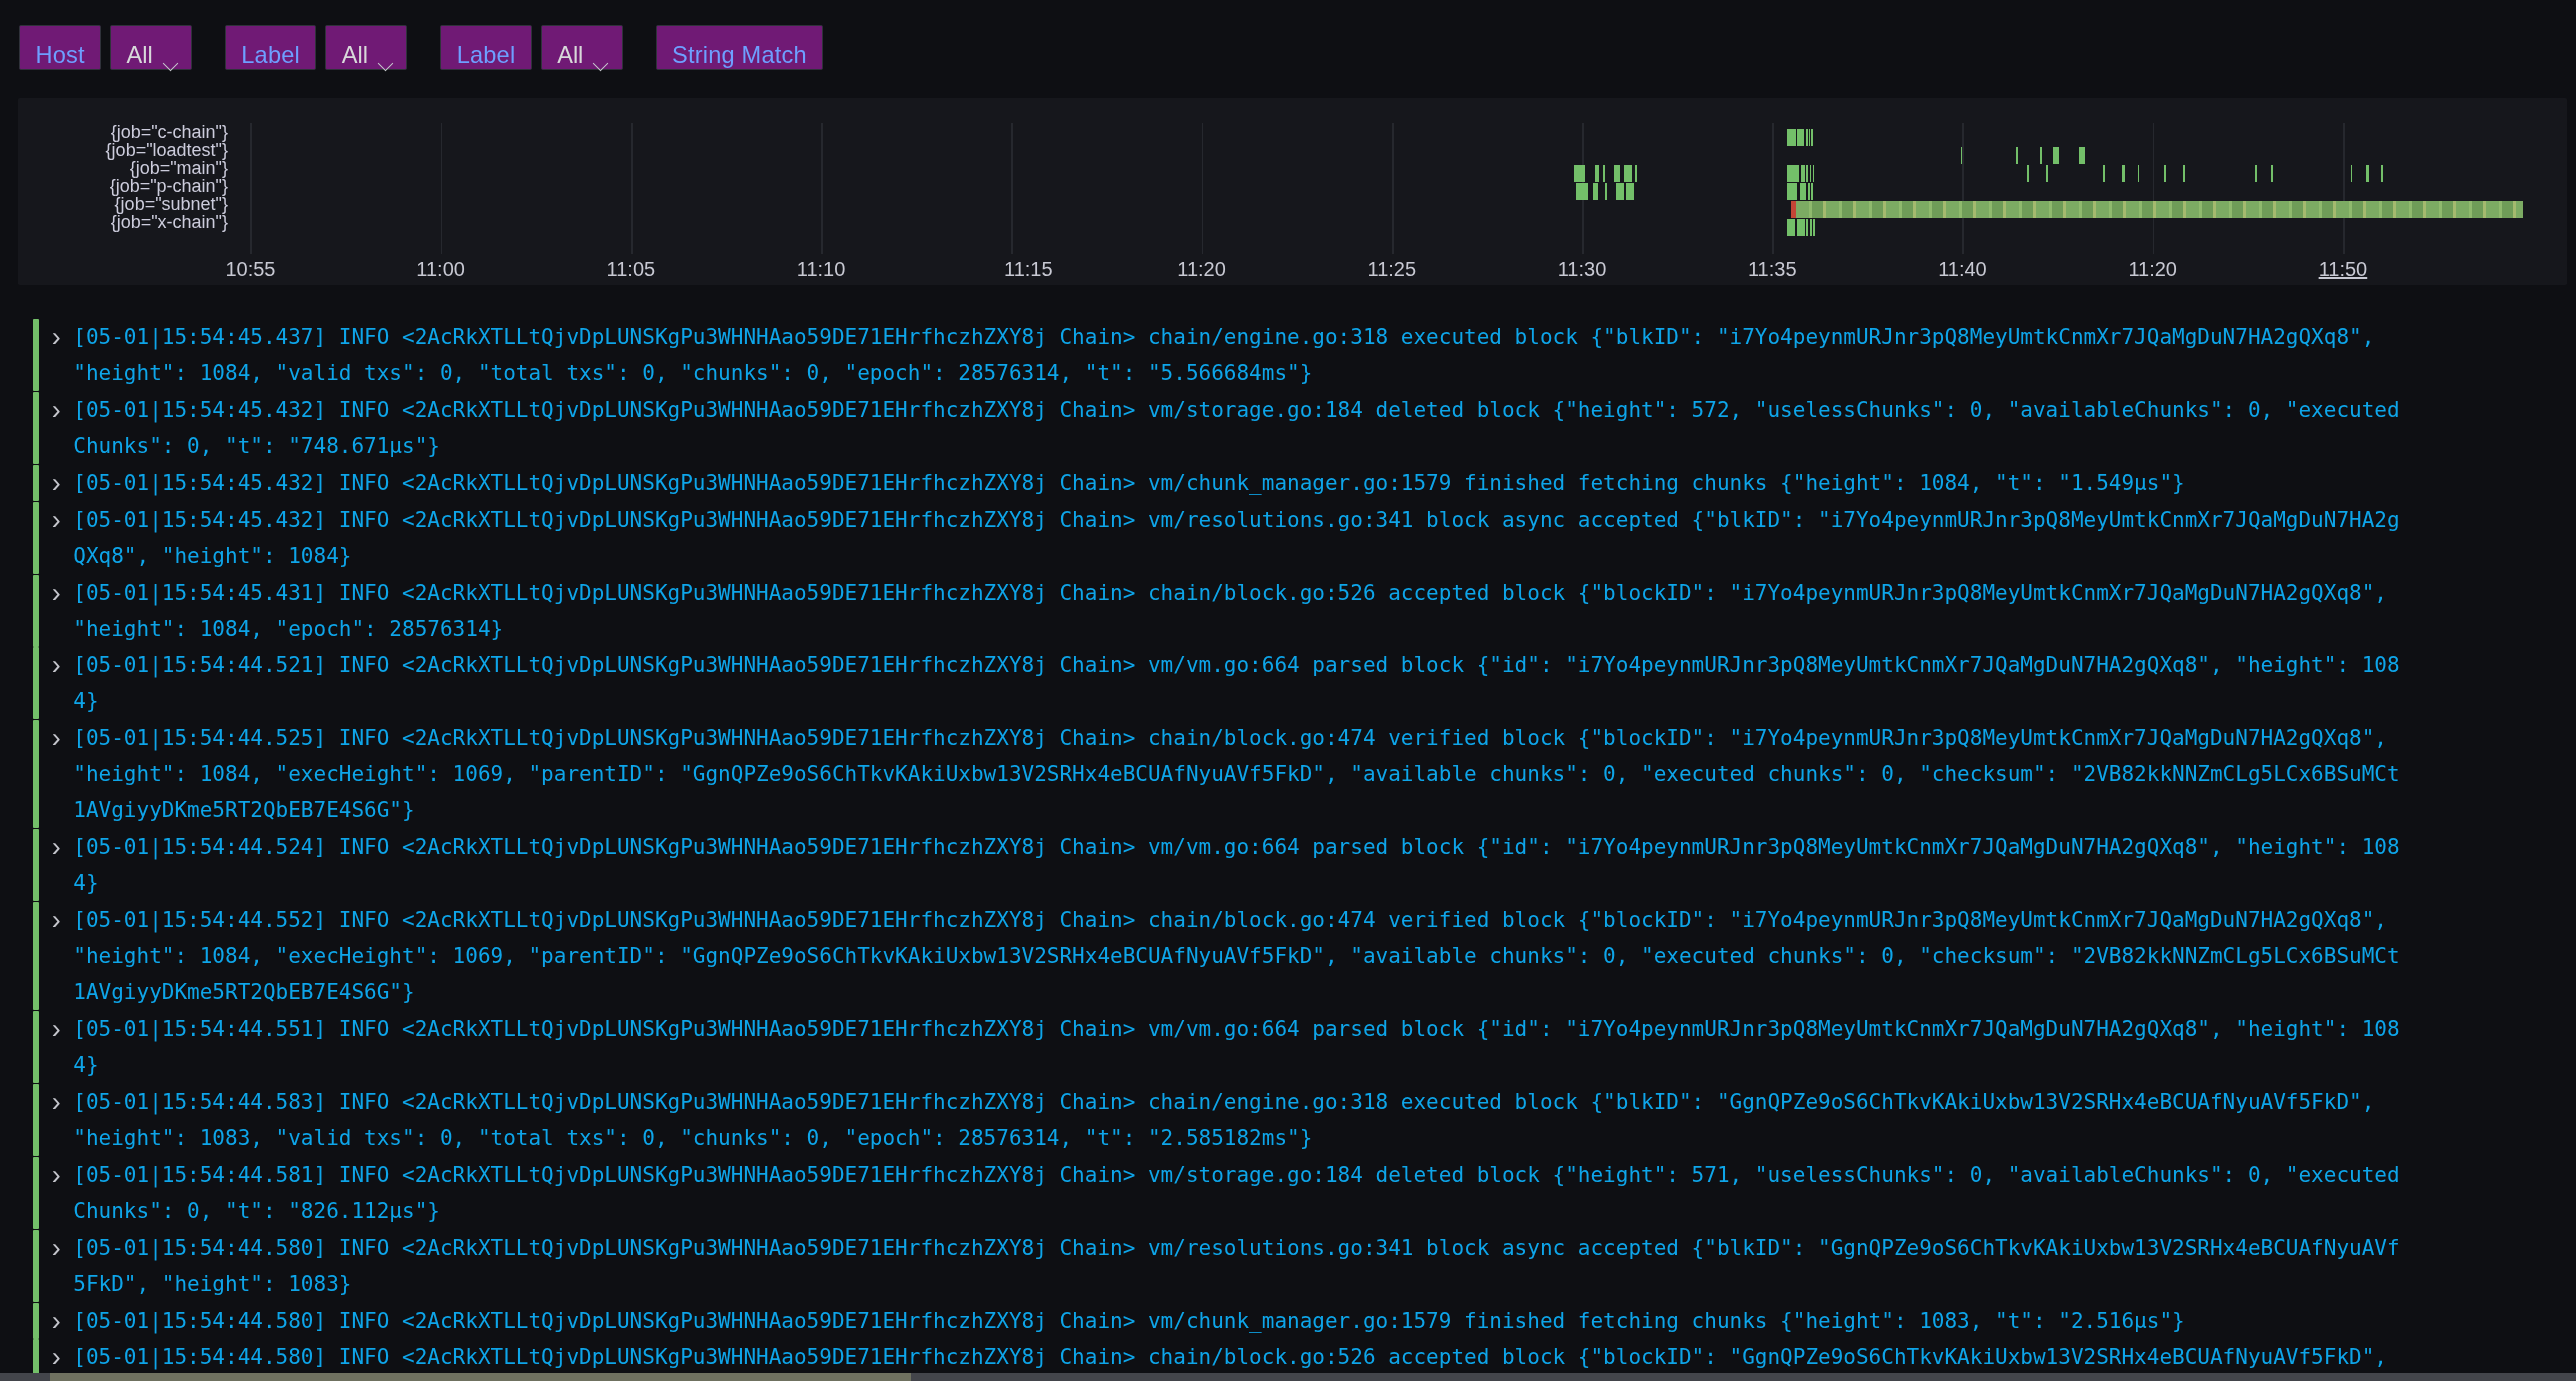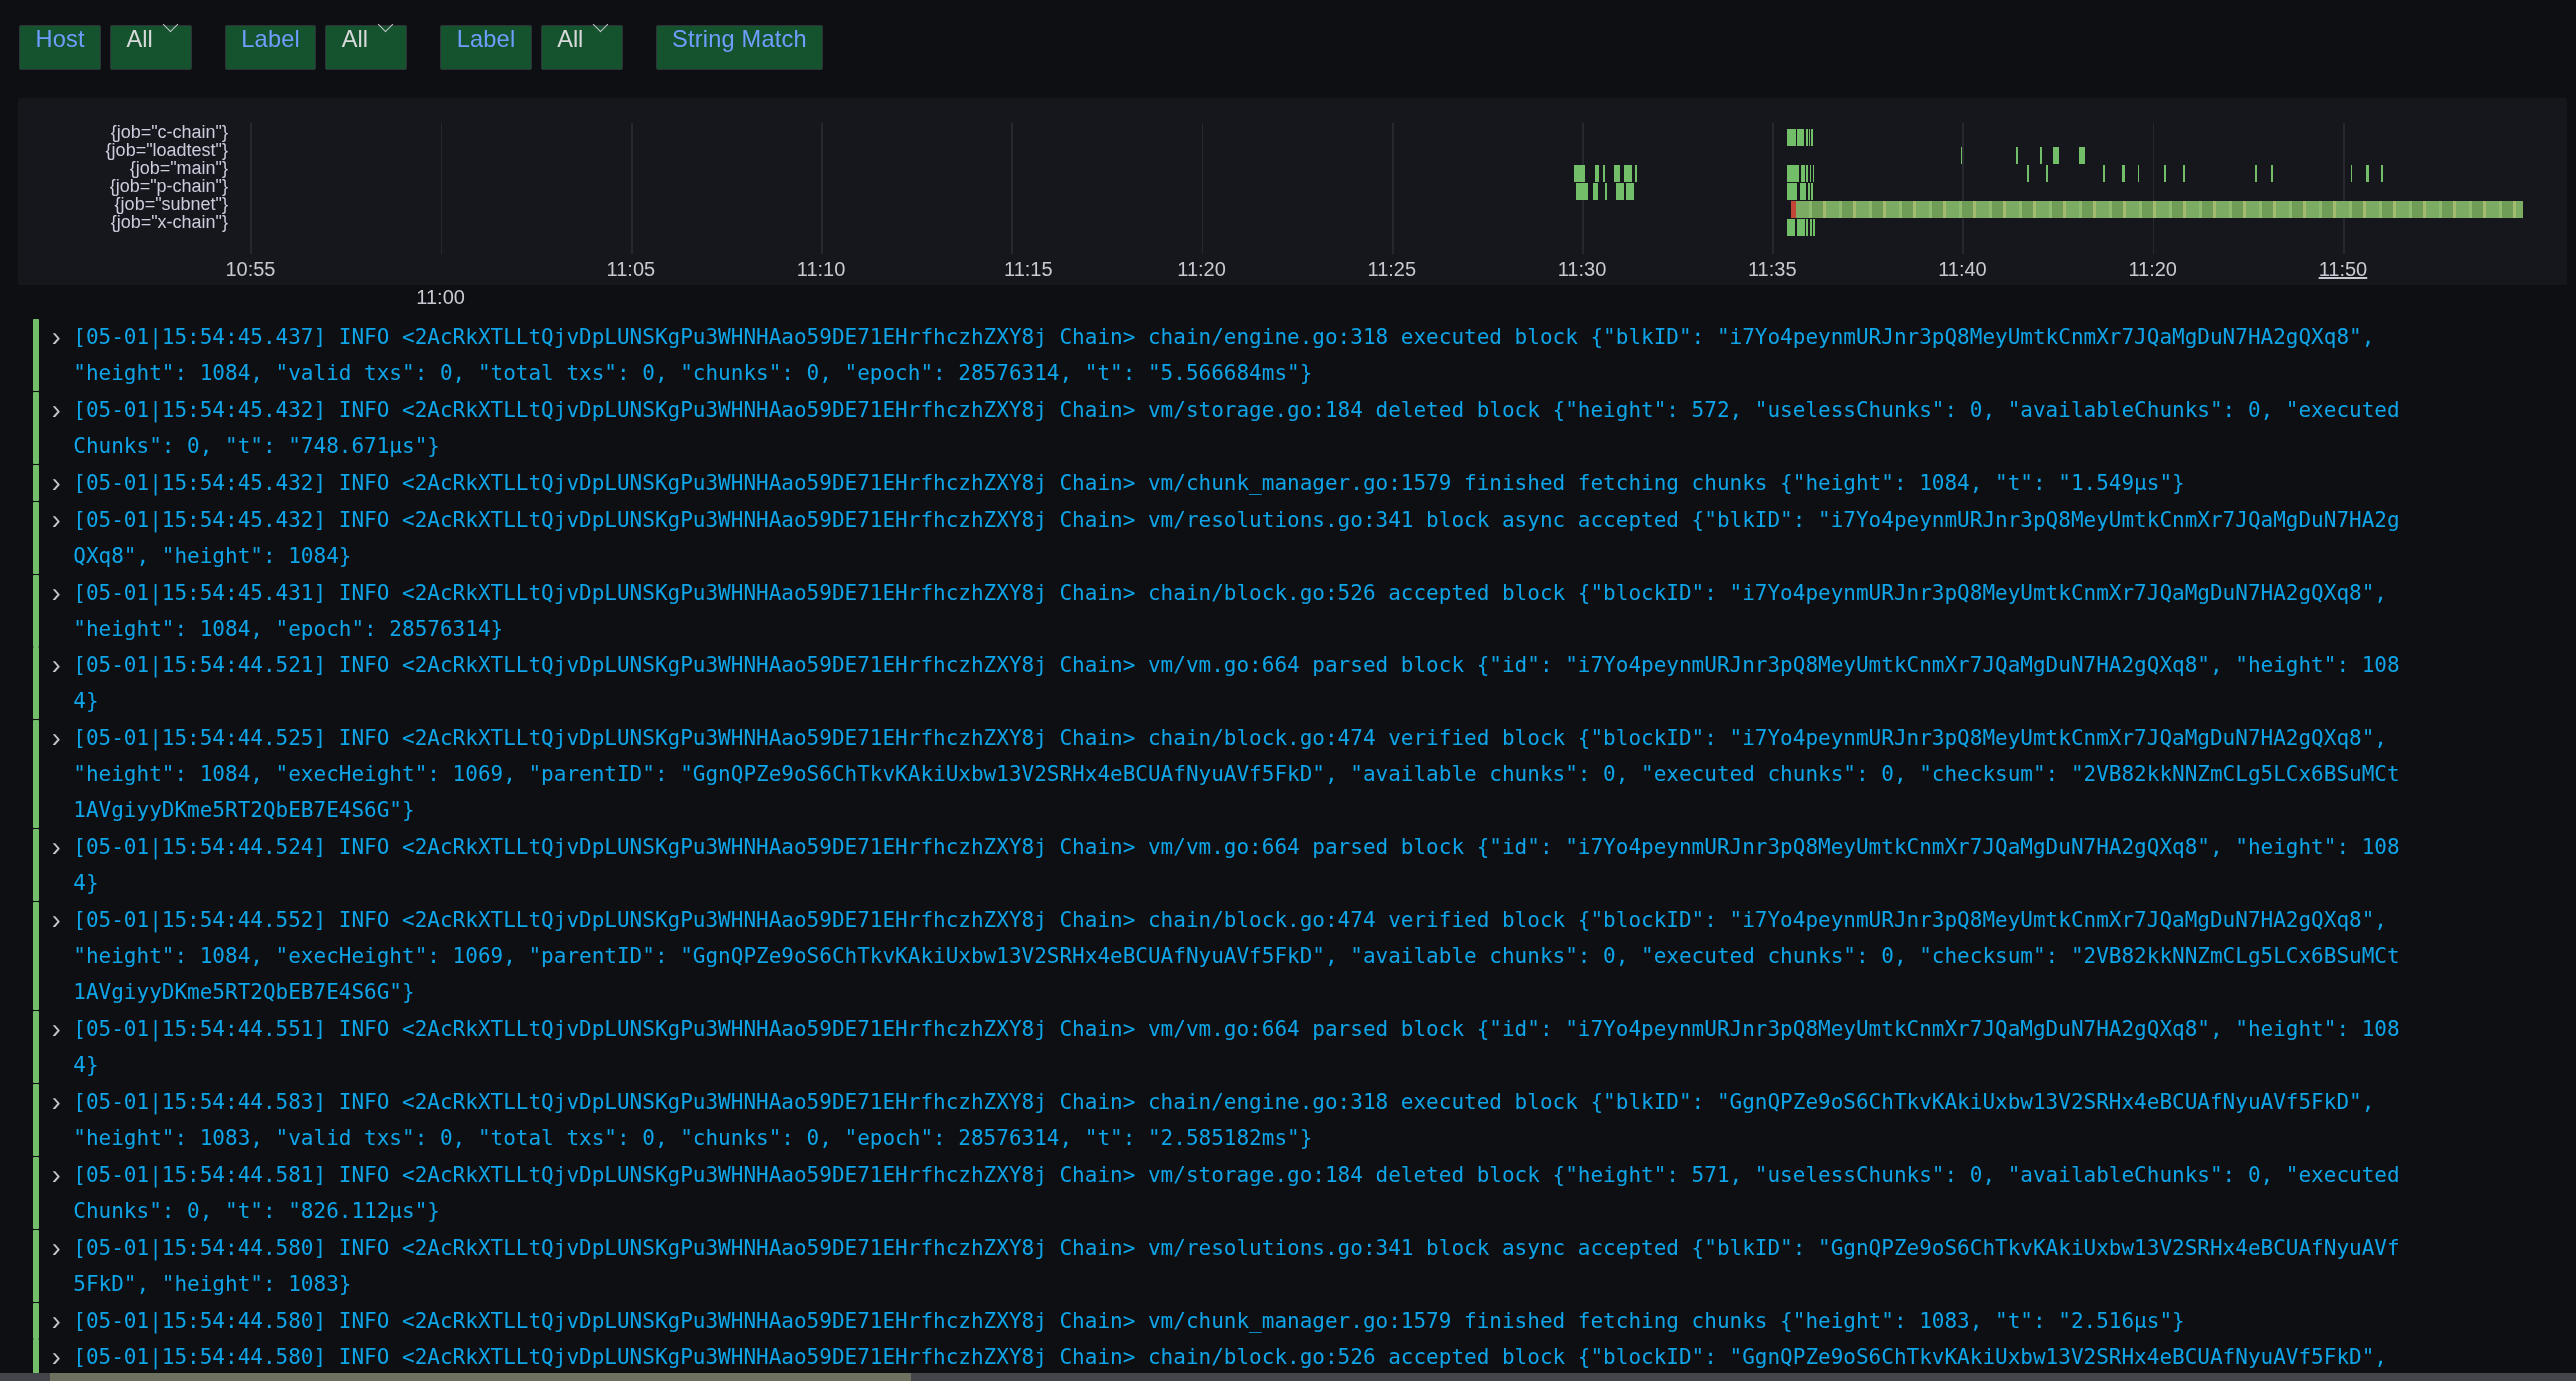--- a/index.html
+++ b/index.html
@@ -3,22 +3,22 @@
 <meta charset="utf-8">
 <style>
   html,body{margin:0;padding:0}
   body{
     width:2576px;height:1381px;overflow:hidden;position:relative;
     background:#0e0f13;font-family:"Liberation Sans",sans-serif;
   }
   
   .topbar{display:flex;align-items:flex-start;padding:24.5px 0 0 19px;gap:33px}
   .var-group{display:flex;gap:9px}
-  .box{height:45px;display:flex;align-items:flex-start;padding:0 15.4px;
-       background:#14532d;border:0.9px solid #2f323a;border-radius:1.8px;box-sizing:border-box}
+  .box{height:45px;display:flex;align-items:flex-end;padding:0 15.4px;
+       background:#701a75;border:0.9px solid #2f323a;border-radius:1.8px;box-sizing:border-box}
   .var-label span{color:#6e9fff;font-size:23.6px;font-weight:500;letter-spacing:0.2px}
   .var-value{gap:11.8px}
   .var-value .val{color:#d8d9da;font-size:23.6px;font-weight:500}
   .chev{width:10px;height:10px;border-right:1.8px solid #c7c8cd;border-bottom:1.8px solid #c7c8cd;
         transform:rotate(45deg);margin-top:-6.3px}
   .var-input{height:45px;width:323px;background:#101217;border:0.9px solid #2f323a;border-radius:1.8px;
         color:#d8d9da;font-size:23.6px;padding:0 14.5px;box-sizing:border-box;outline:none}
   .var-input::placeholder{color:#6b6e78}
   
   .chart-panel{position:absolute;left:18px;top:98px;width:2549px;height:187px;
@@ -152,21 +152,21 @@
         <div class="vbar vbar-long" style="left: 67.192%; width: 31.363%; top: 96px;"></div>
         <div class="vbar" style="left: 66.962%; width: 0.23%; top: 96px; background: rgb(196, 69, 54);"></div>
         <div class="vbar" style="left: 66.831%; width: 0.328%; top: 114px; background: rgb(115, 191, 105);"></div>
         <div class="vbar" style="left: 67.225%; width: 0.361%; top: 114px; background: rgb(115, 191, 105);"></div>
         <div class="vbar" style="left: 67.652%; width: 0.082%; top: 114px; background: rgb(115, 191, 105);"></div>
         <div class="vbar" style="left: 67.8%; width: 0.082%; top: 114px; background: rgb(115, 191, 105);"></div>
         <div class="vbar" style="left: 67.947%; width: 0.066%; top: 114px; background: rgb(115, 191, 105);"></div>
       </div>
     <div class="xaxis">
         <span class="tick" style="left: 0.493%;">10:55</span>
-        <span class="tick" style="left: 8.703%; margin-top: 28px;">11:00</span>
+        <span class="tick" style="left: 8.703%;">11:00</span>
         <span class="tick" style="left: 16.913%;">11:05</span>
         <span class="tick" style="left: 25.123%;">11:10</span>
         <span class="tick" style="left: 33.333%; margin-left: 17px;">11:15</span>
         <span class="tick" style="left: 41.544%;">11:20</span>
         <span class="tick" style="left: 49.754%;">11:25</span>
         <span class="tick" style="left: 57.964%;">11:30</span>
         <span class="tick" style="left: 66.174%;">11:35</span>
         <span class="tick" style="left: 74.384%;">11:40</span>
         <span class="tick" style="left: 82.594%;">11:20</span>
         <span class="tick" style="left: 90.805%; text-decoration: underline;">11:50</span>

